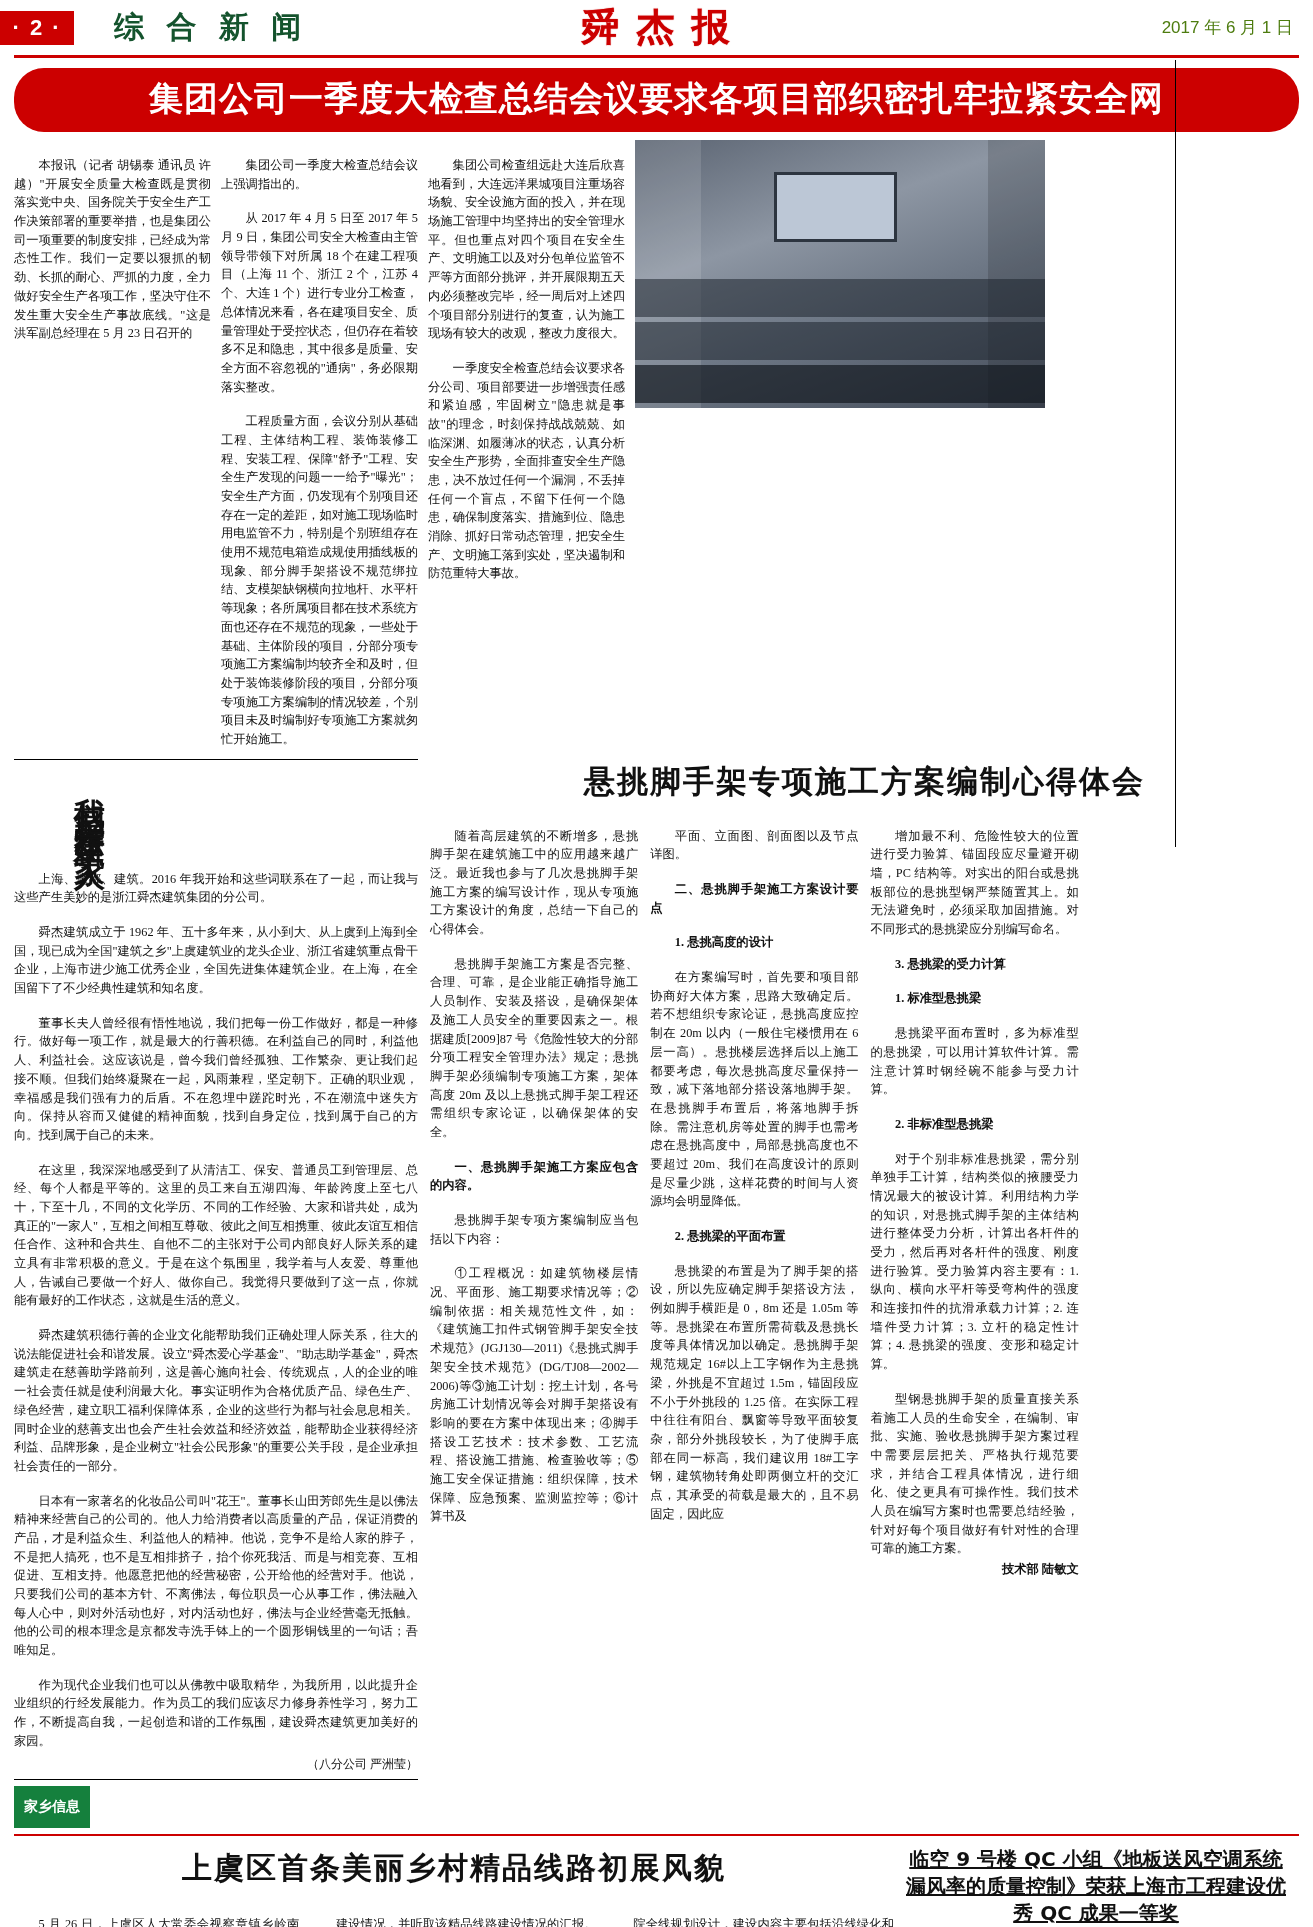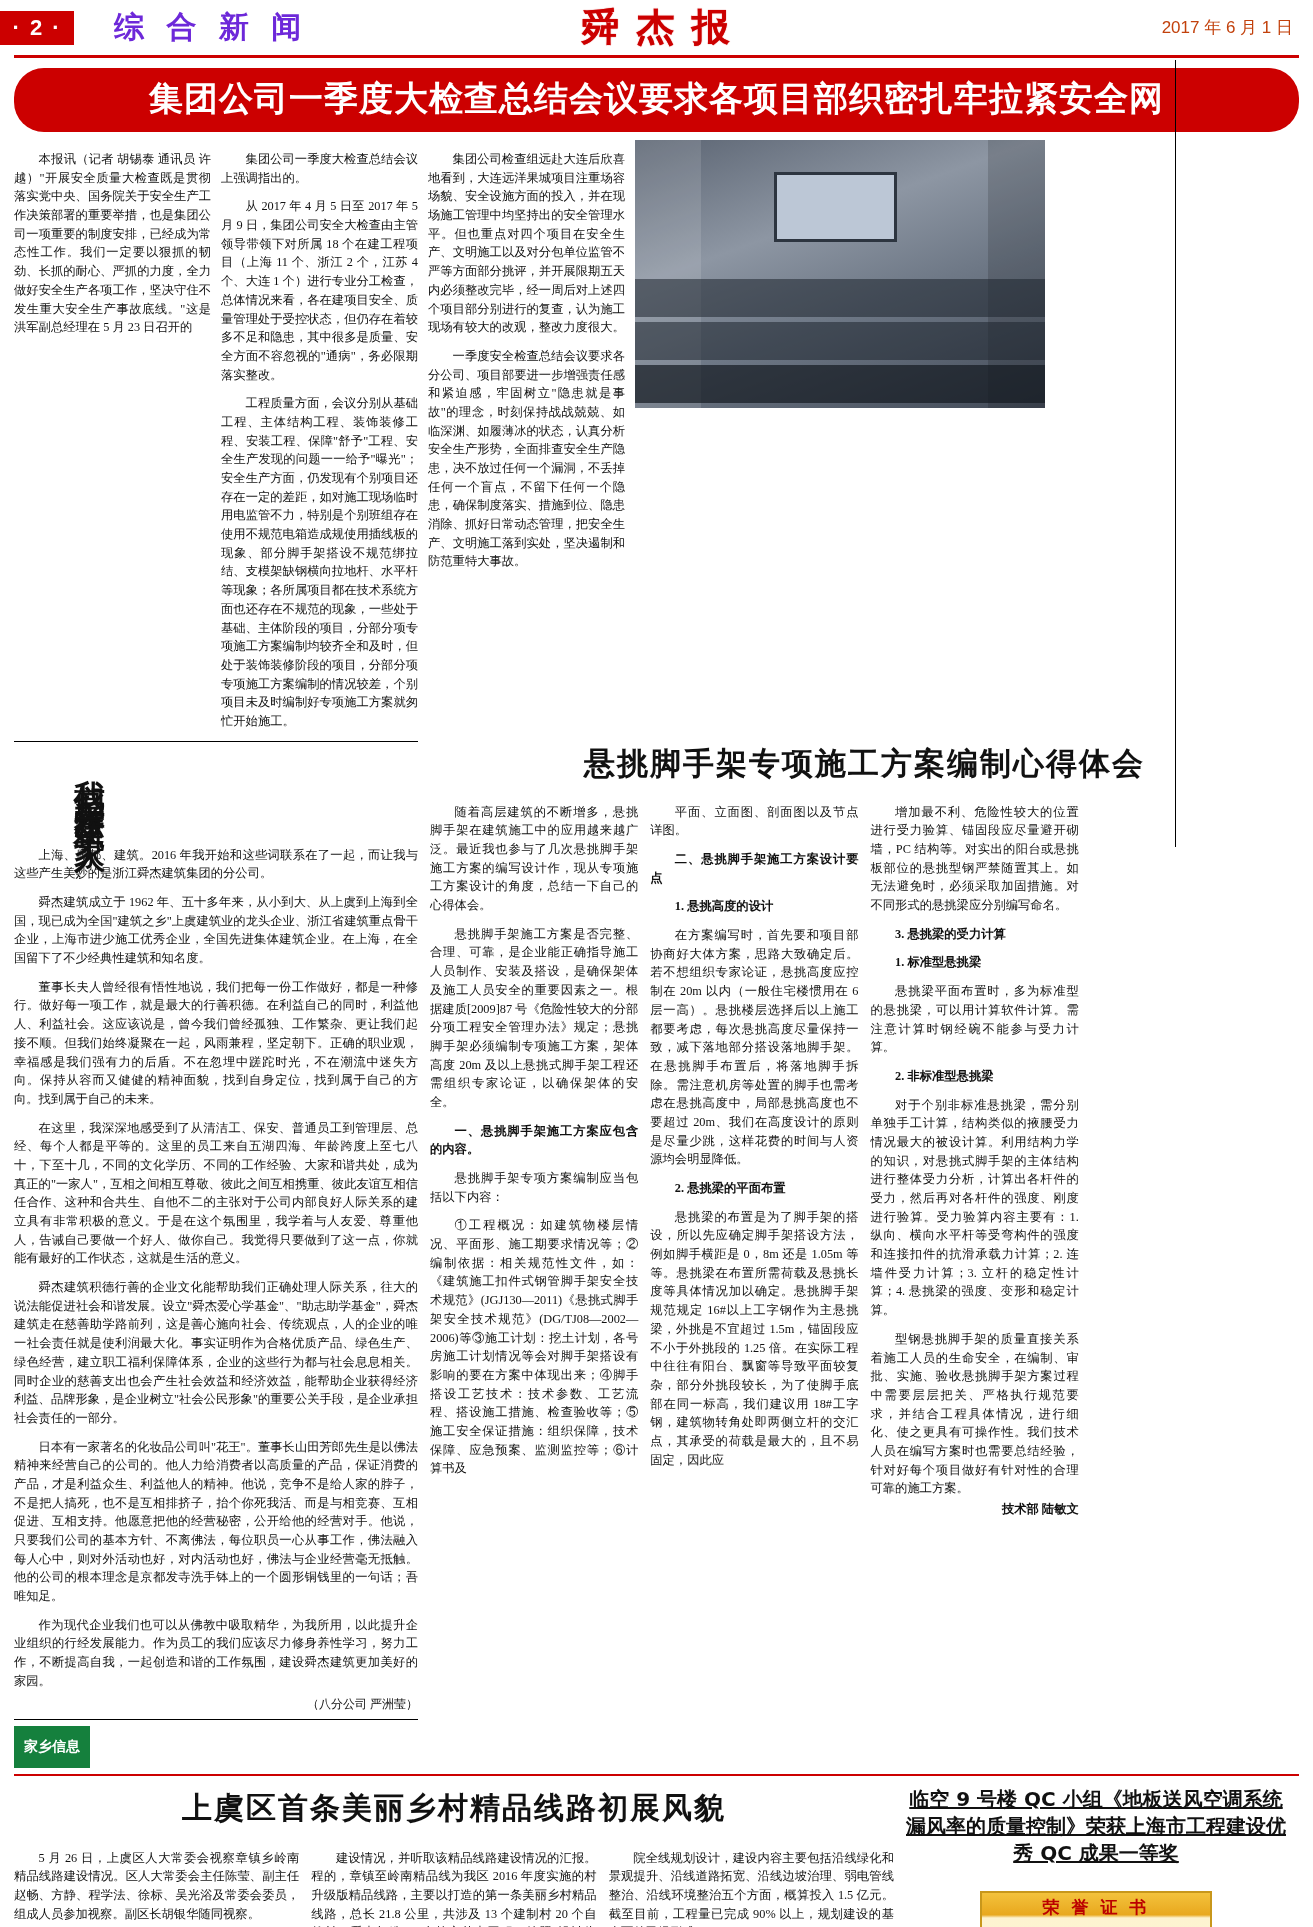--- a/index.html
+++ b/index.html
@@ -21,48 +21,48 @@
   }
   .pagenum {
     width:74px; height:34px; background:#c00; color:#fff;
     font-size:22px; font-weight:bold; display:flex; align-items:center;
     justify-content:center; letter-spacing:2px;
     font-family:"Liberation Sans", sans-serif;
     margin-left:-14px;
   }
   .section-title {
     font-size:30px; font-weight:bold; letter-spacing:6px;
-    margin-left:40px; color:#6d28d9;
+    margin-left:40px; color:#14532d;
     font-family:"DejaVu Sans", sans-serif;
   }
   .nameplate {
     position:absolute; left:50%; transform:translateX(-50%);
     color:#c00; font-size:38px; font-weight:bold; letter-spacing:2px;
     font-family:"DejaVu Serif", serif;
     text-shadow:0 0 1px #c00;
   }
   .issue-date {
-    margin-left:auto; font-size:17px; color:#c2410c; padding-right:6px;
+    margin-left:auto; font-size:17px; color:#4d7c0f; padding-right:6px;
     font-family:"Liberation Sans", sans-serif;
   }
 
   
   .headline-bar {
     margin-top:10px;
     background:#c00; color:#fff;
     text-align:center;
     font-size:34px; font-weight:bold; letter-spacing:1px;
     padding:8px 4px 10px;
     font-family:"DejaVu Sans", sans-serif;
     border-radius:30px;
   }
 
   
   .col-text { font-size:12.3px; line-height:1.52; text-align:justify; }
-  .col-text p { margin:10px 0 2px 0; text-indent:2em; }
+  .col-text p { margin:16px 0 2px 0; text-indent:2em; }
 
   
   .top-area { display:flex; gap:10px; margin-top:8px; }
   .tcol { width:197px; }
   .photo-block { width:410px; }
   .photo {
     width:410px; height:268px;
     background:linear-gradient(160deg,#5b6472 0%,#8d96a3 35%,#6e7886 60%,#424a57 100%);
     position:relative; overflow:hidden;
   }

